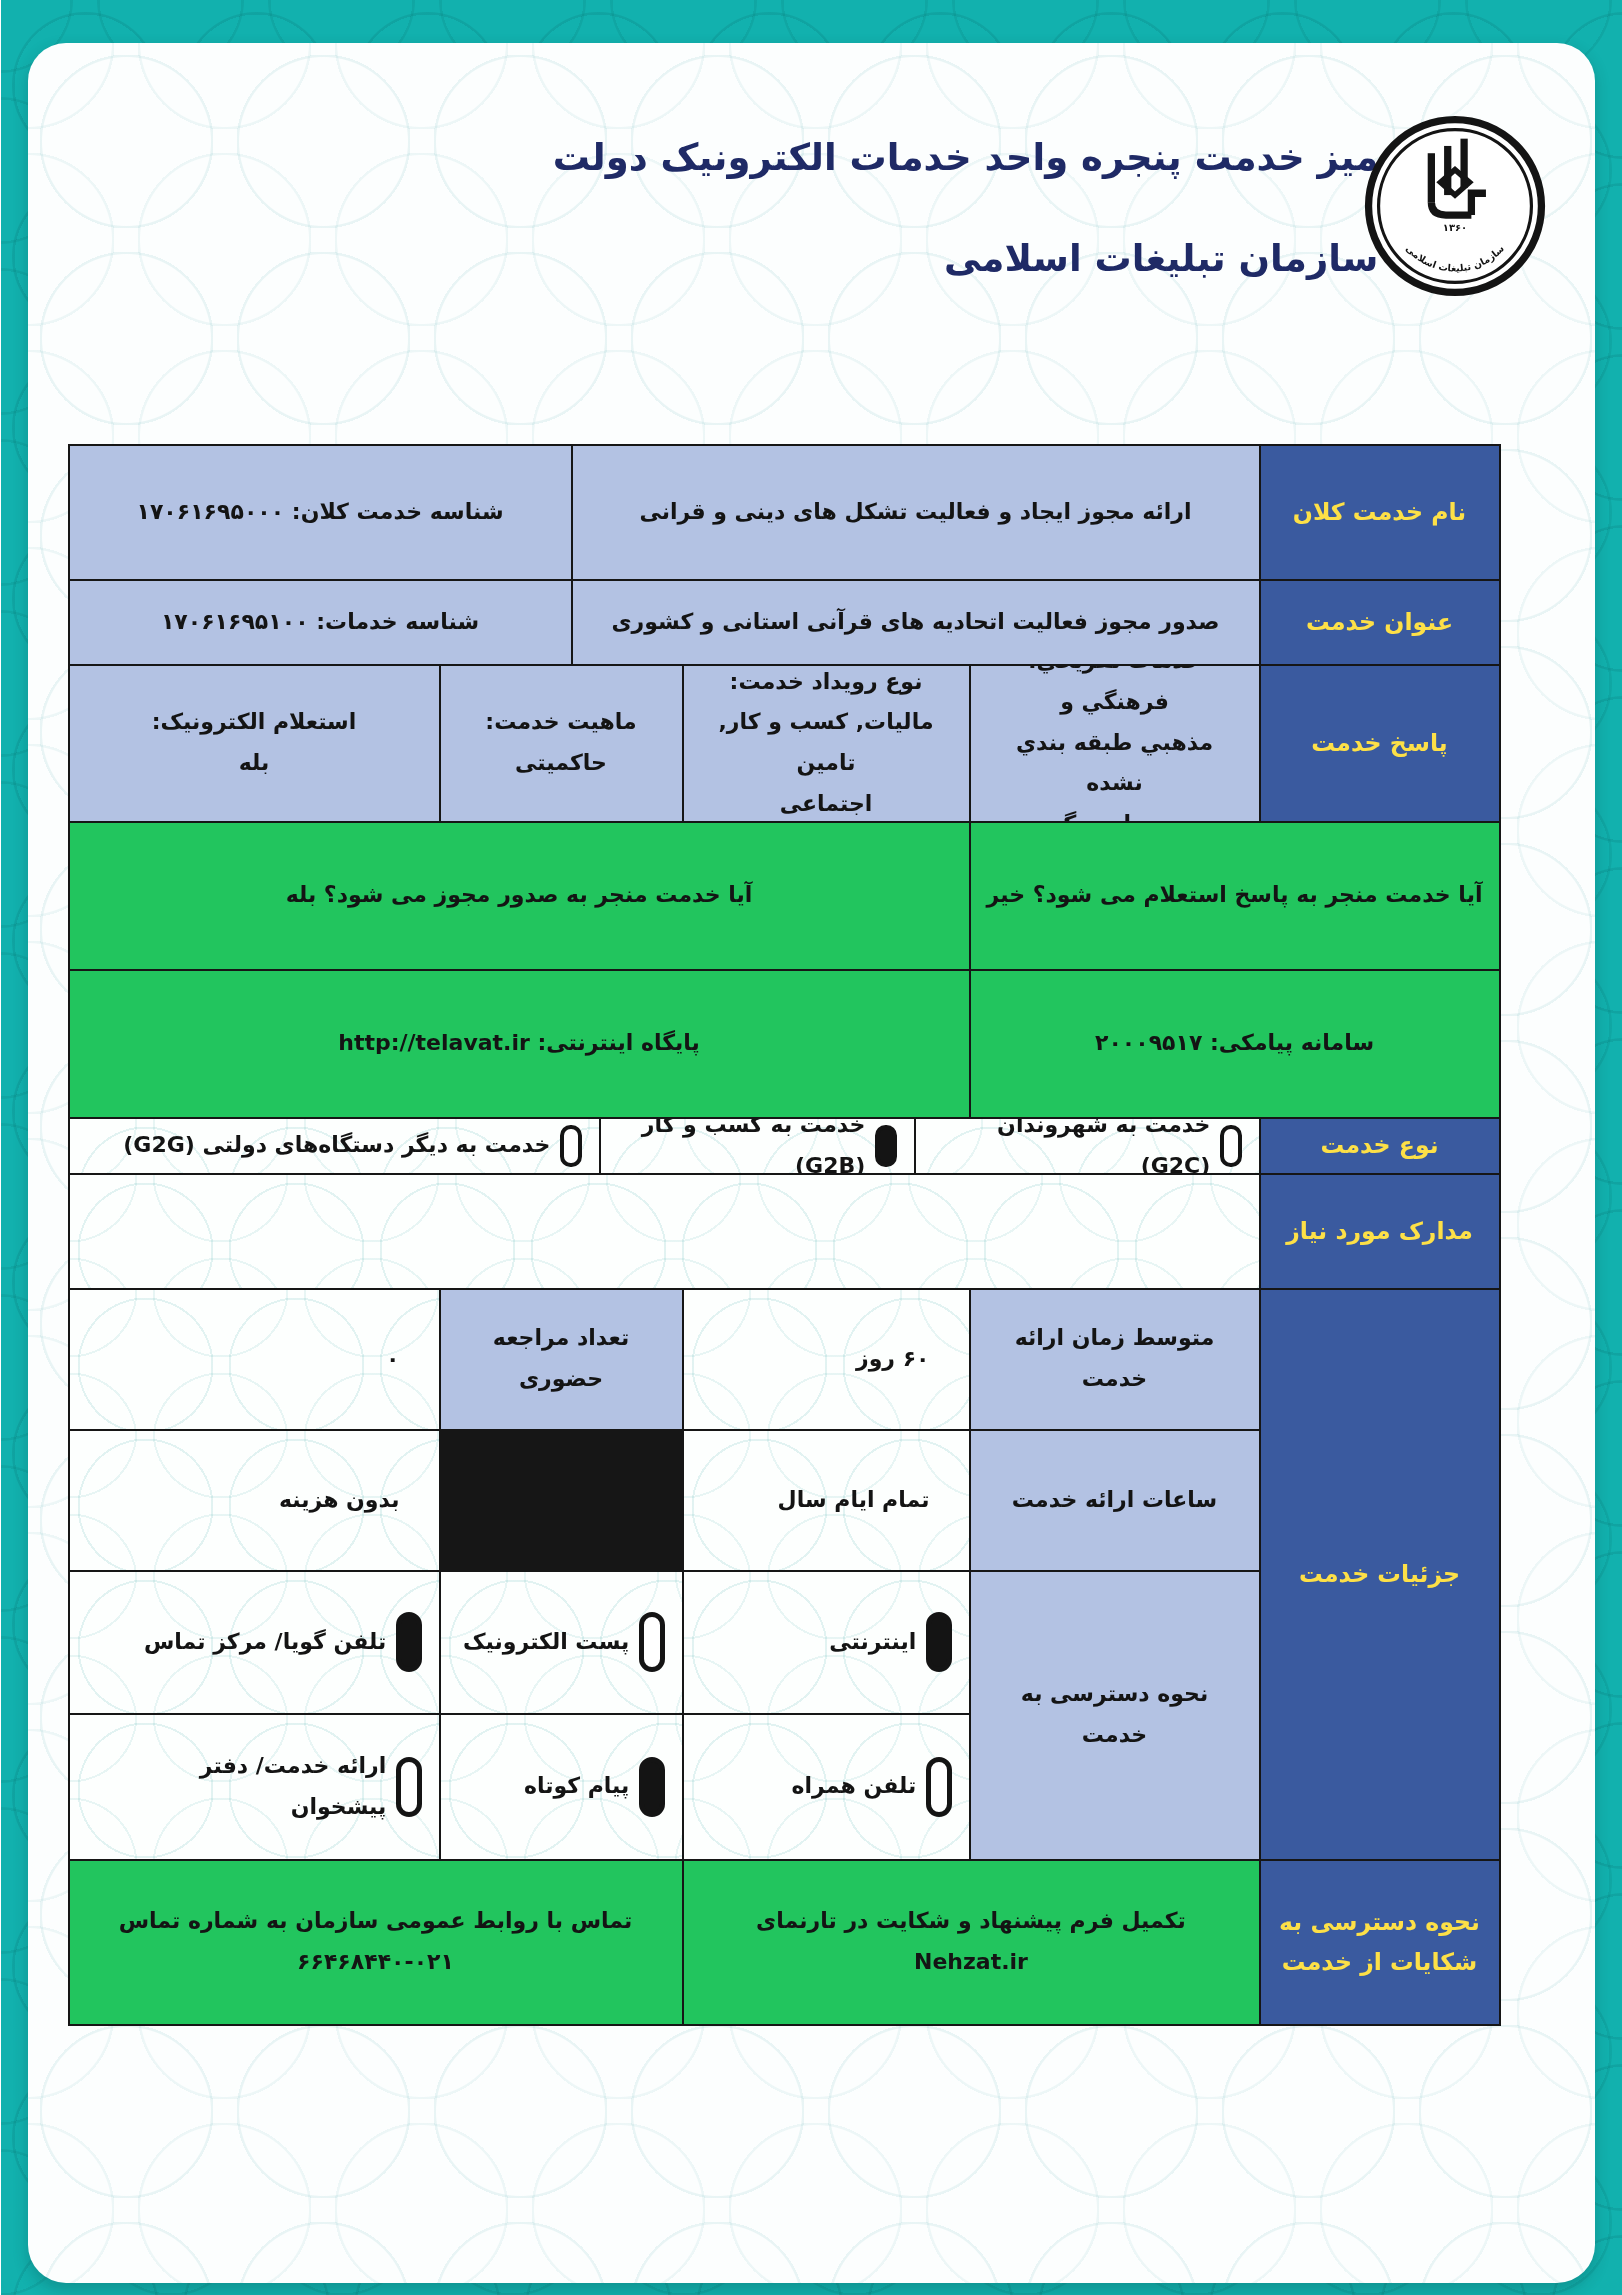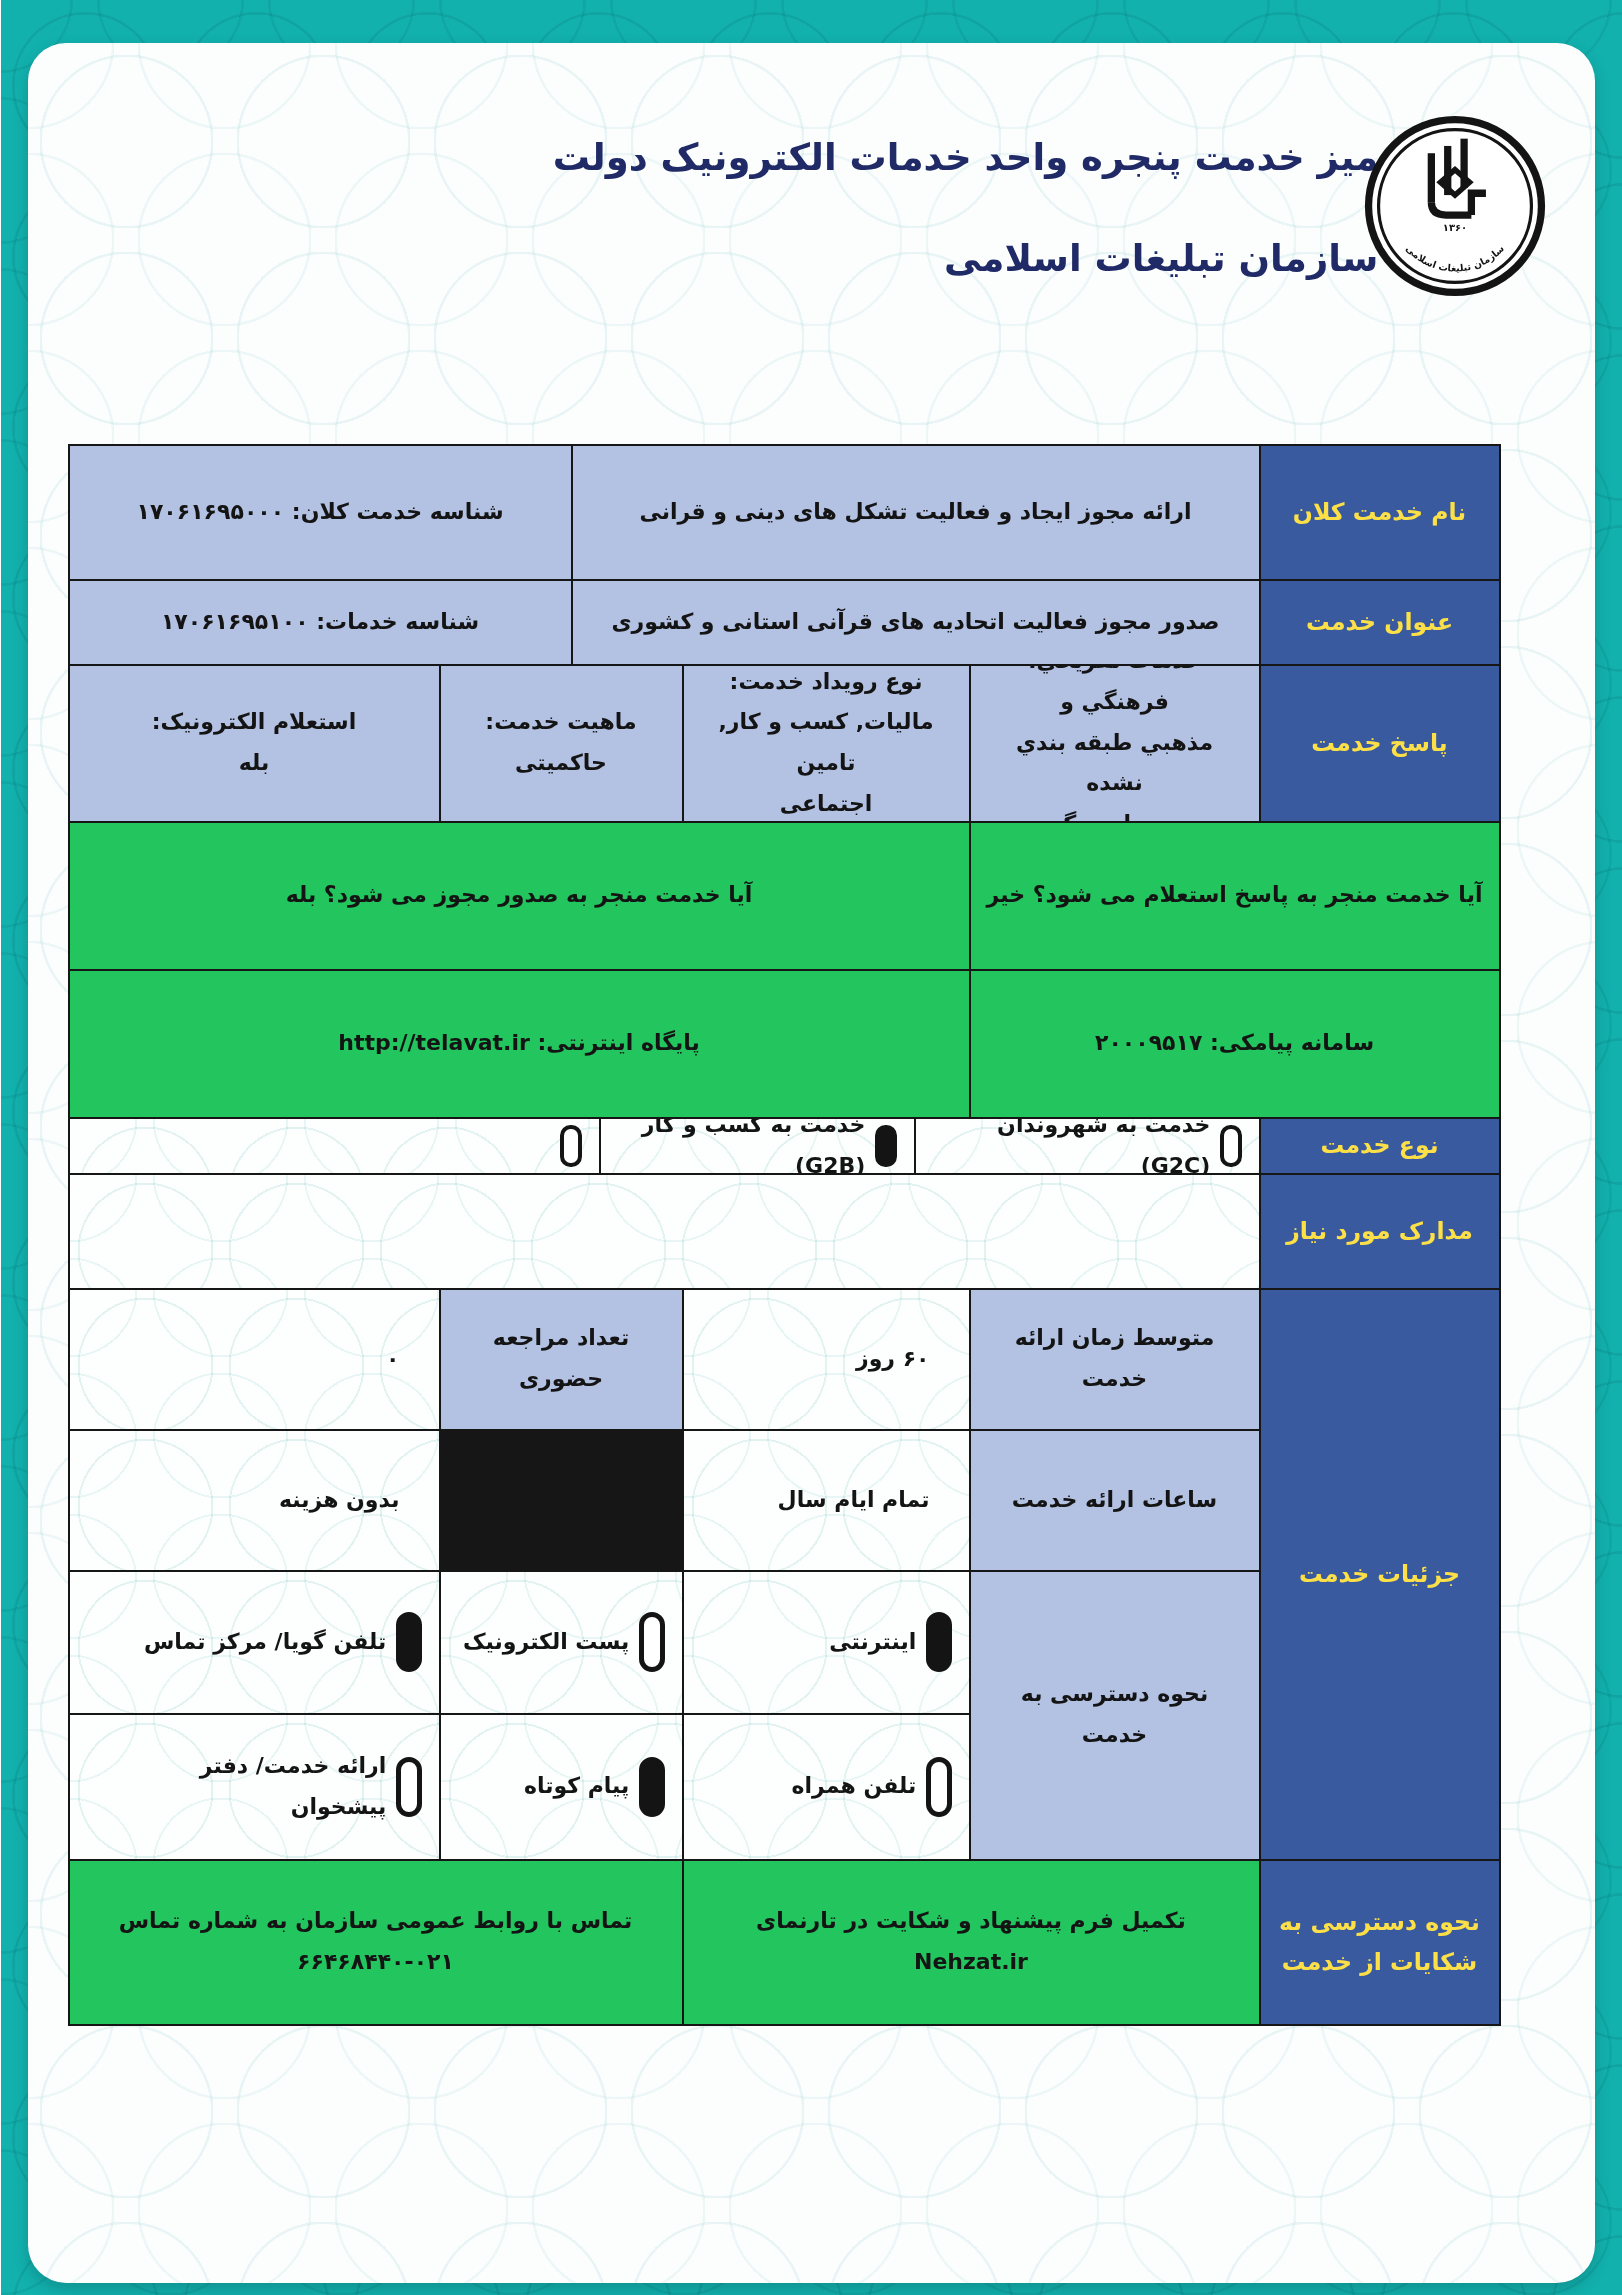--- a/index.html
+++ b/index.html
@@ -133,20 +133,21 @@
       <div class="cell pat chkcell" style="grid-area:6/2/7/4">
         <span class="cb sm"></span>
         <span>خدمت به شهروندان (G2C)</span>
       </div>
       <div class="cell pat chkcell" style="grid-area:6/4/7/6">
         <span class="cb sm checked"></span>
         <span>خدمت به کسب و کار (G2B)</span>
       </div>
       <div class="cell pat chkcell" style="grid-area:6/6/7/9">
         <span class="cb sm"></span>
+        <span>خدمت به دیگر دستگاه‌های دولتی (G2G)</span>
       </div>
 
       <div class="cell dark" style="grid-area:7/1/8/2">مدارک مورد نیاز</div>
       <div class="cell pat" style="grid-area:7/2/8/9"></div>
 
       <div class="cell dark" style="grid-area:8/1/12/2">جزئیات خدمت</div>
 
       <div class="cell blue" style="grid-area:8/2/9/3">متوسط زمان ارائه خدمت</div>
       <div class="cell pat start" style="grid-area:8/3/9/5">۶۰ روز</div>
       <div class="cell blue" style="grid-area:8/5/9/8">تعداد مراجعه

